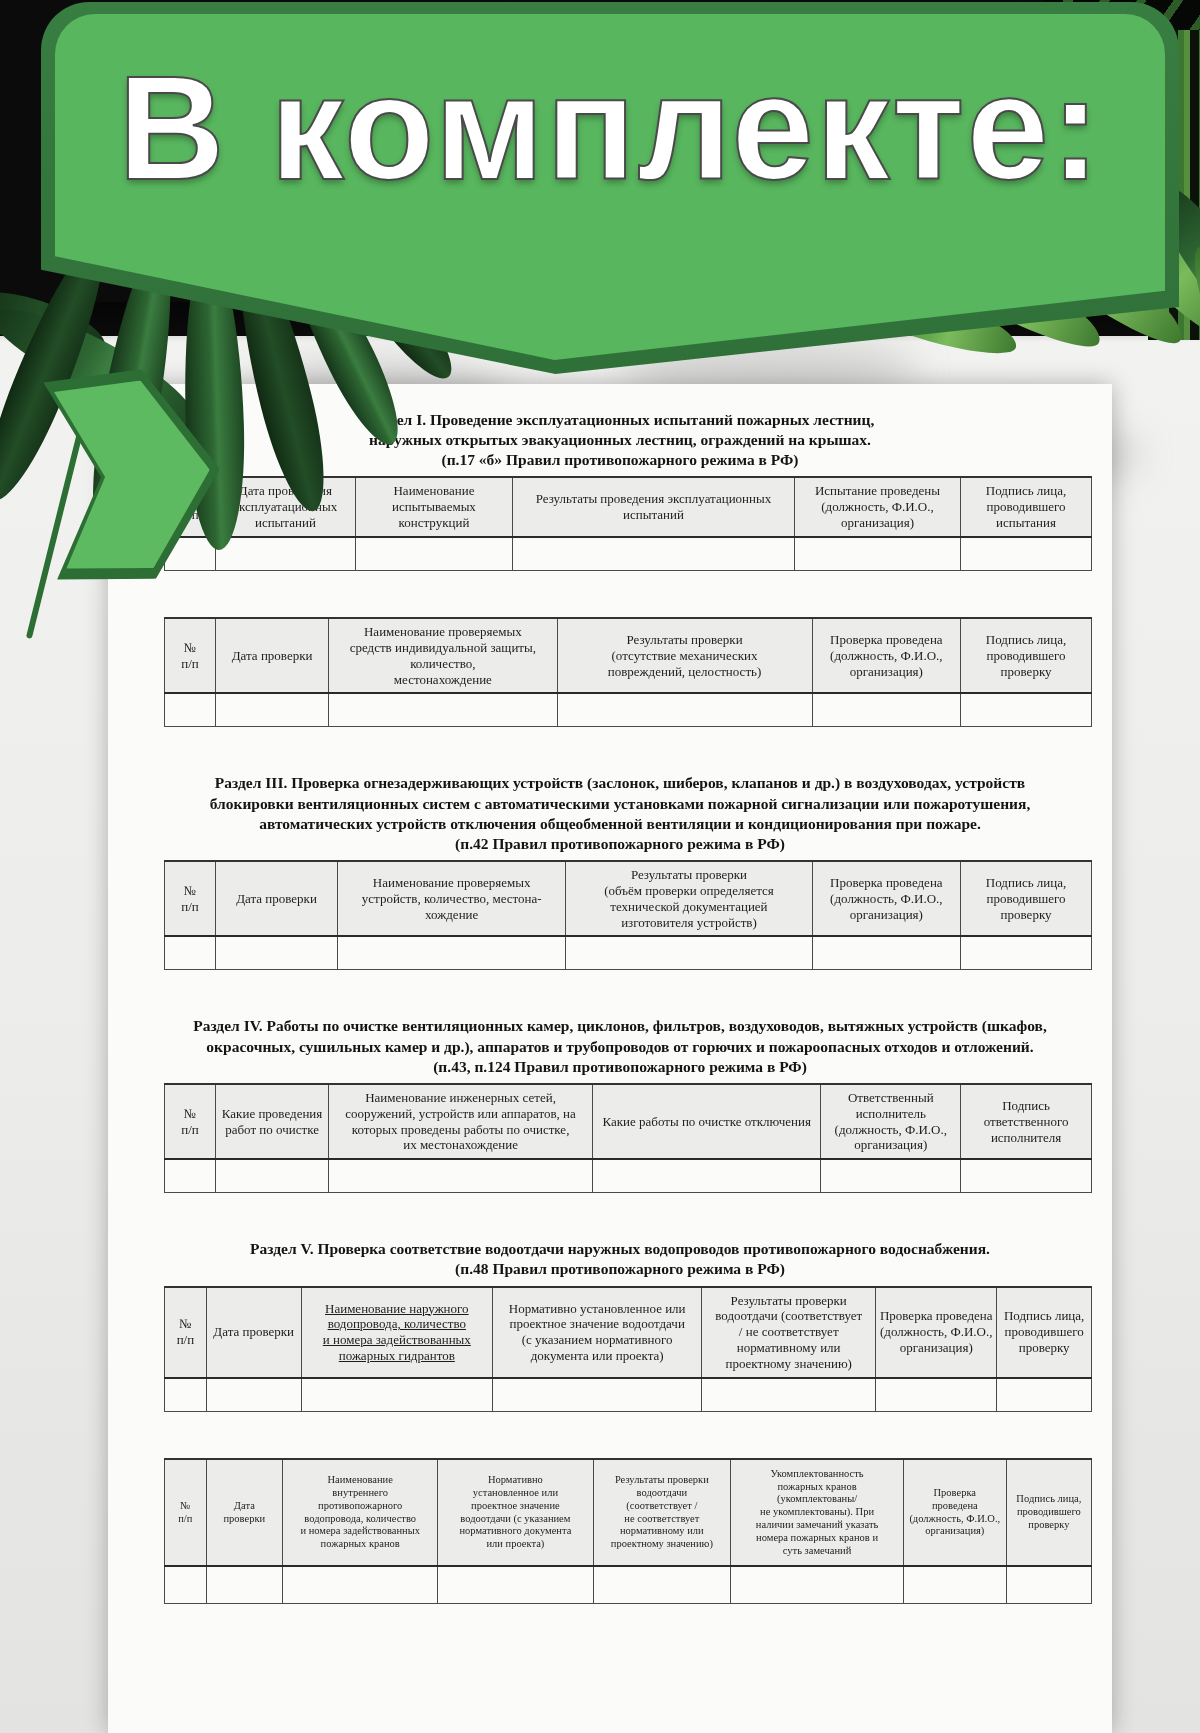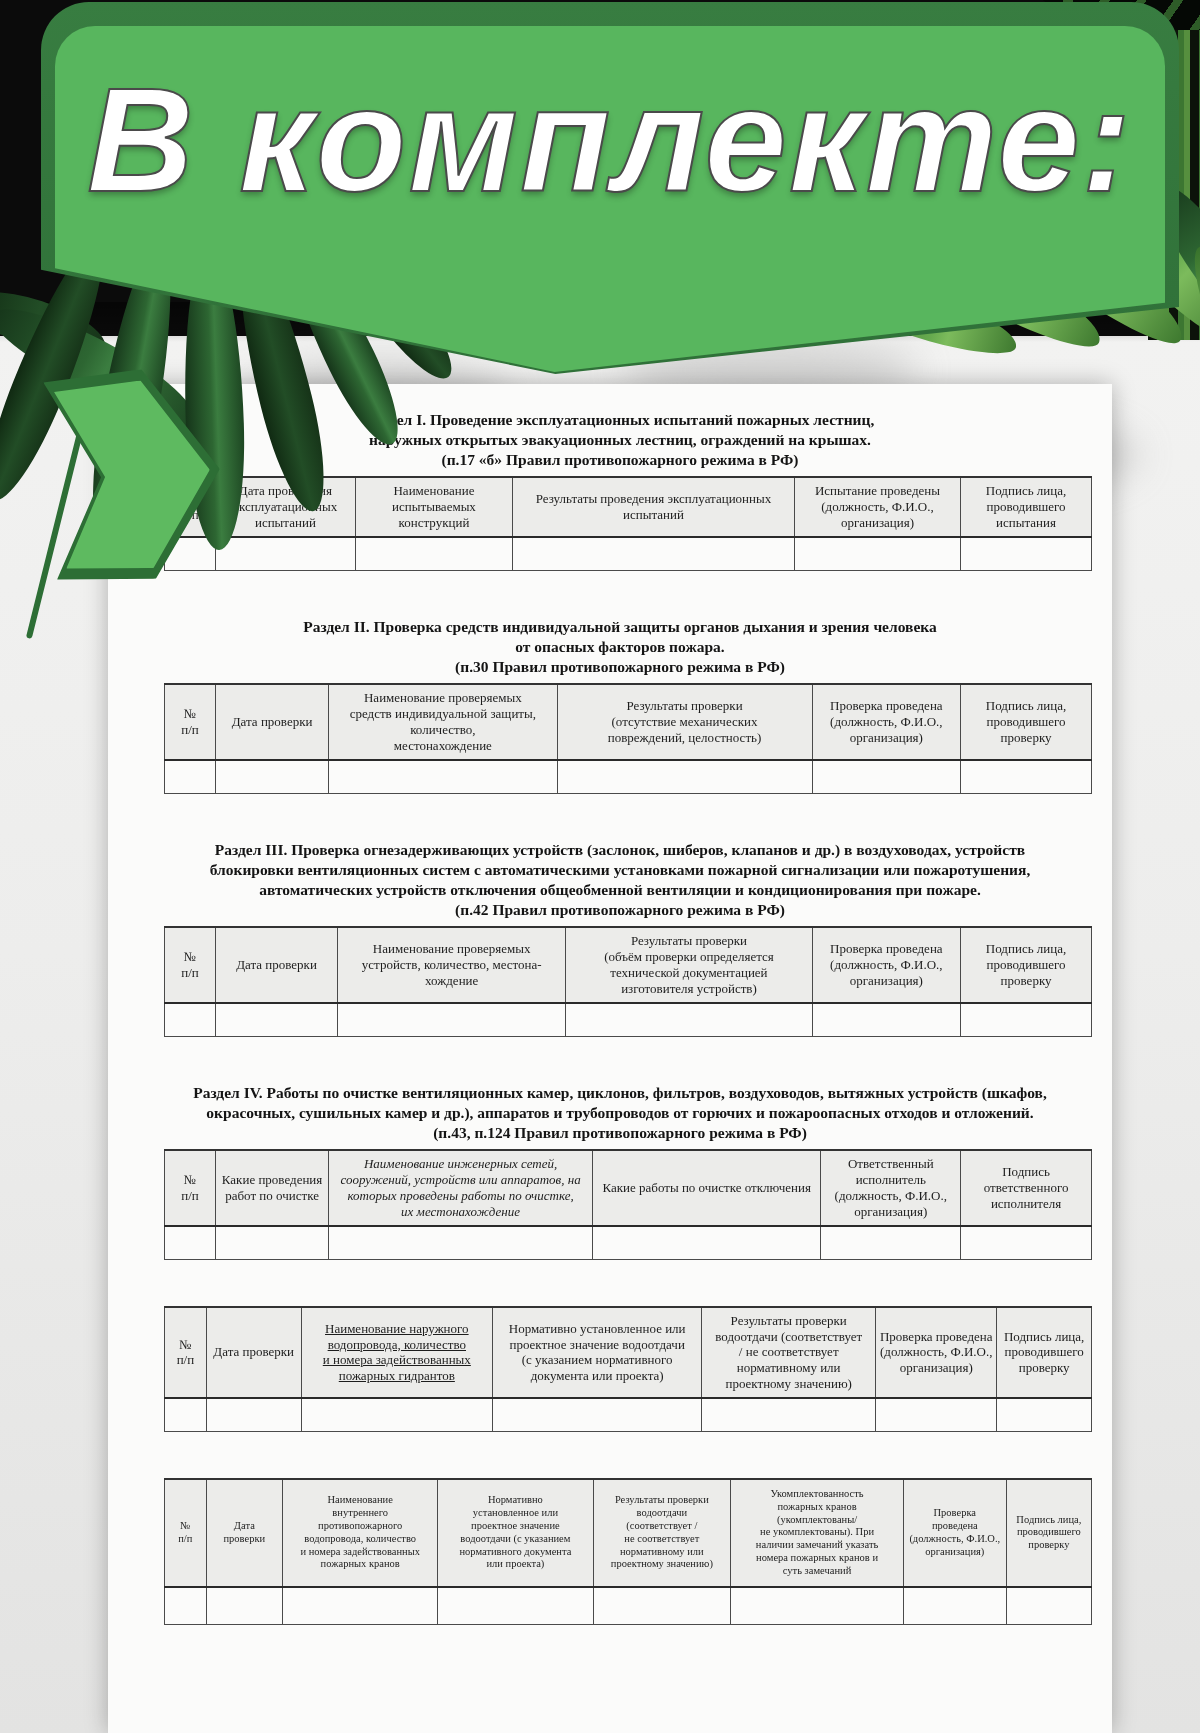--- a/index.html
+++ b/index.html
@@ -20,23 +20,23 @@
   
   .leaf{position:absolute;border-radius:50% 50% 50% 50%/58% 58% 42% 42%;z-index:4;}
   .leaf.dark{background:linear-gradient(90deg,#16351a,#2d6632 45%,#3b7d40 55%,#1d4622);}
   .leaf.darker{background:linear-gradient(90deg,#102912,#224d26 50%,#163318);}
   .leaf.light{background:linear-gradient(90deg,#38722c,#66aa4e 50%,#7cbb5c 60%,#3f7a30);}
   .shadow-blob{position:absolute;background:#9a9a9a;border-radius:50%;filter:blur(18px);opacity:.35;z-index:3;}
   
   .banner-outer{position:absolute;left:41px;top:2px;width:1138px;height:372px;z-index:5;
     background:linear-gradient(180deg,#387d41,#2f7038);border-radius:48px 48px 40px 40px;
     clip-path:polygon(0 0,100% 0,100% 82%,45.2% 100%,0 72%);}
-  .banner-inner{position:absolute;left:55px;top:26px;width:1110px;height:346px;z-index:6;
+  .banner-inner{position:absolute;left:55px;top:14px;width:1110px;height:346px;z-index:6;
     background:#58b65e;border-radius:40px 40px 30px 30px;
-    clip-path:polygon(0 0,100% 0,100% 80%,45% 100%,0 70%);font-style:italic;}
+    clip-path:polygon(0 0,100% 0,100% 80%,45% 100%,0 70%);}
   .banner-title{
     position:absolute;left:0;top:40px;width:100%;text-align:center;margin:0;
     font-family:"Liberation Sans",sans-serif;font-weight:bold;font-size:148px;line-height:1;
     color:#ffffff;letter-spacing:2px;-webkit-text-stroke:2px #4a4a4a;
     text-shadow:0 4px 6px rgba(0,0,0,.30);}
   
   .arrow-outer{position:absolute;left:50px;top:370px;width:170px;height:210px;z-index:8;
     transform:rotate(-4deg);background:#2d6e35;
     clip-path:polygon(0 3%,58% 0,100% 50%,58% 100%,0 97%,30% 50%);}
   .arrow-inner{position:absolute;left:10px;top:11px;width:150px;height:188px;background:#5eba60;
@@ -124,23 +124,20 @@
                 <td></td>
                 <td></td>
                 <td></td>
                 <td></td>
               </tr>
             </tbody>
     </table>
   </div>
 
   <div class="section">
-    <div class="sec-title">Раздел II. Проверка средств индивидуальной защиты органов дыхания и зрения человека
-от опасных факторов пожара.
-(п.30 Правил противопожарного режима в РФ)</div>
     <table class="sec-table">
       <thead>
               <tr>
                 <th style="width: 5%;">№
 п/п</th>
                 <th style="width: 12%;">Дата проверки</th>
                 <th style="width: 25%;">Наименование проверяемых
 средств индивидуальной защиты,
 количество,
 местонахождение</th>
@@ -211,21 +208,21 @@
     <div class="sec-title">Раздел IV. Работы по очистке вентиляционных камер, циклонов, фильтров, воздуховодов, вытяжных устройств (шкафов,
 окрасочных, сушильных камер и др.), аппаратов и трубопроводов от горючих и пожароопасных  отходов и отложений.
 (п.43, п.124 Правил противопожарного режима в РФ)</div>
     <table class="sec-table">
       <thead>
               <tr>
                 <th style="width: 5%;">№
 п/п</th>
                 <th style="width: 12%;">Какие проведения
 работ по очистке</th>
-                <th style="width: 29%; font-style: italic;">Наименование инженерных сетей,
+                <th style="width: 29%;">Наименование инженерных сетей,
 сооружений, устройств или аппаратов, на
 которых проведены работы по очистке,
 их местонахождение</th>
                 <th style="width: 25%;">Какие работы по очистке отключения</th>
                 <th style="width: 15%;">Ответственный
 исполнитель
 (должность, Ф.И.О.,
 организация)</th>
                 <th style="width: 14%;">Подпись
 ответственного
@@ -239,20 +236,22 @@
                 <td></td>
                 <td></td>
                 <td></td>
                 <td></td>
               </tr>
             </tbody>
     </table>
   </div>
 
   <div class="section">
+    <div class="sec-title">Раздел V. Проверка соответствие водоотдачи наружных водопроводов противопожарного водоснабжения.
+(п.48 Правил противопожарного режима в РФ)</div>
     <table class="sec-table">
       <thead>
               <tr>
                 <th style="width: 4%;">№
 п/п</th>
                 <th style="width: 10%;">Дата проверки</th>
                 <th style="width: 21%; text-decoration: underline;">Наименование наружного
 водопровода, количество
 и номера задействованных
 пожарных гидрантов</th>

